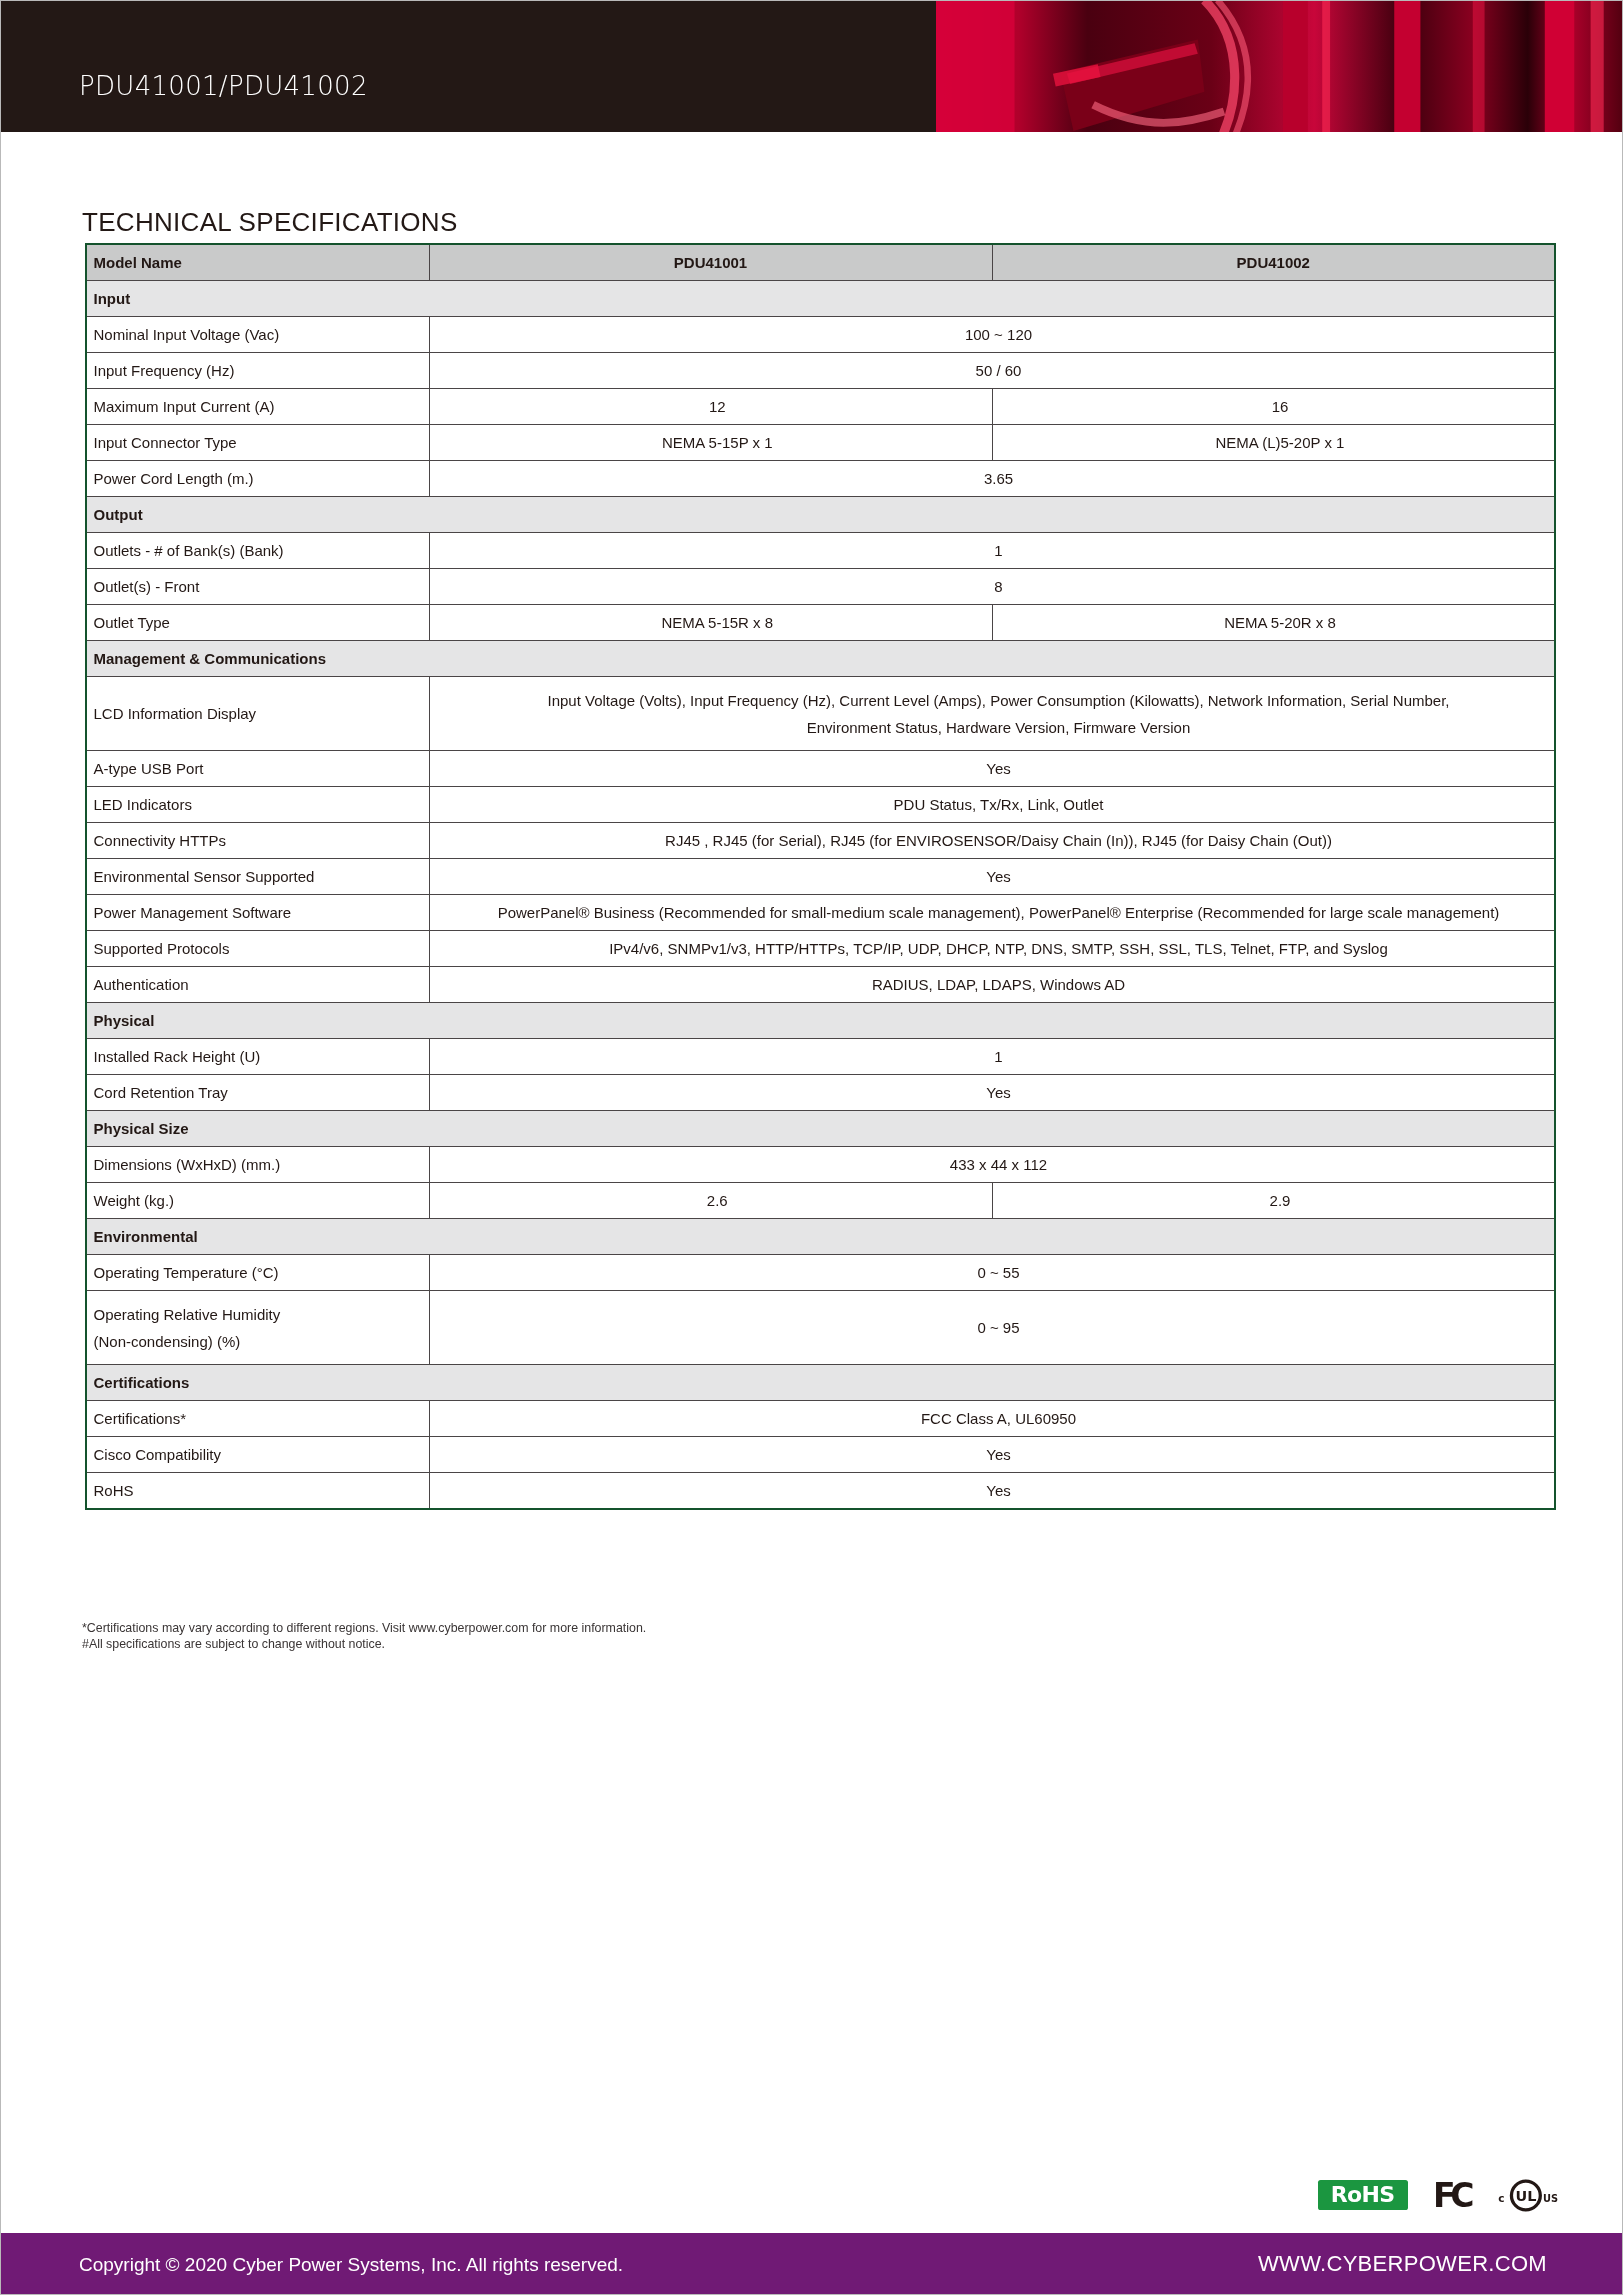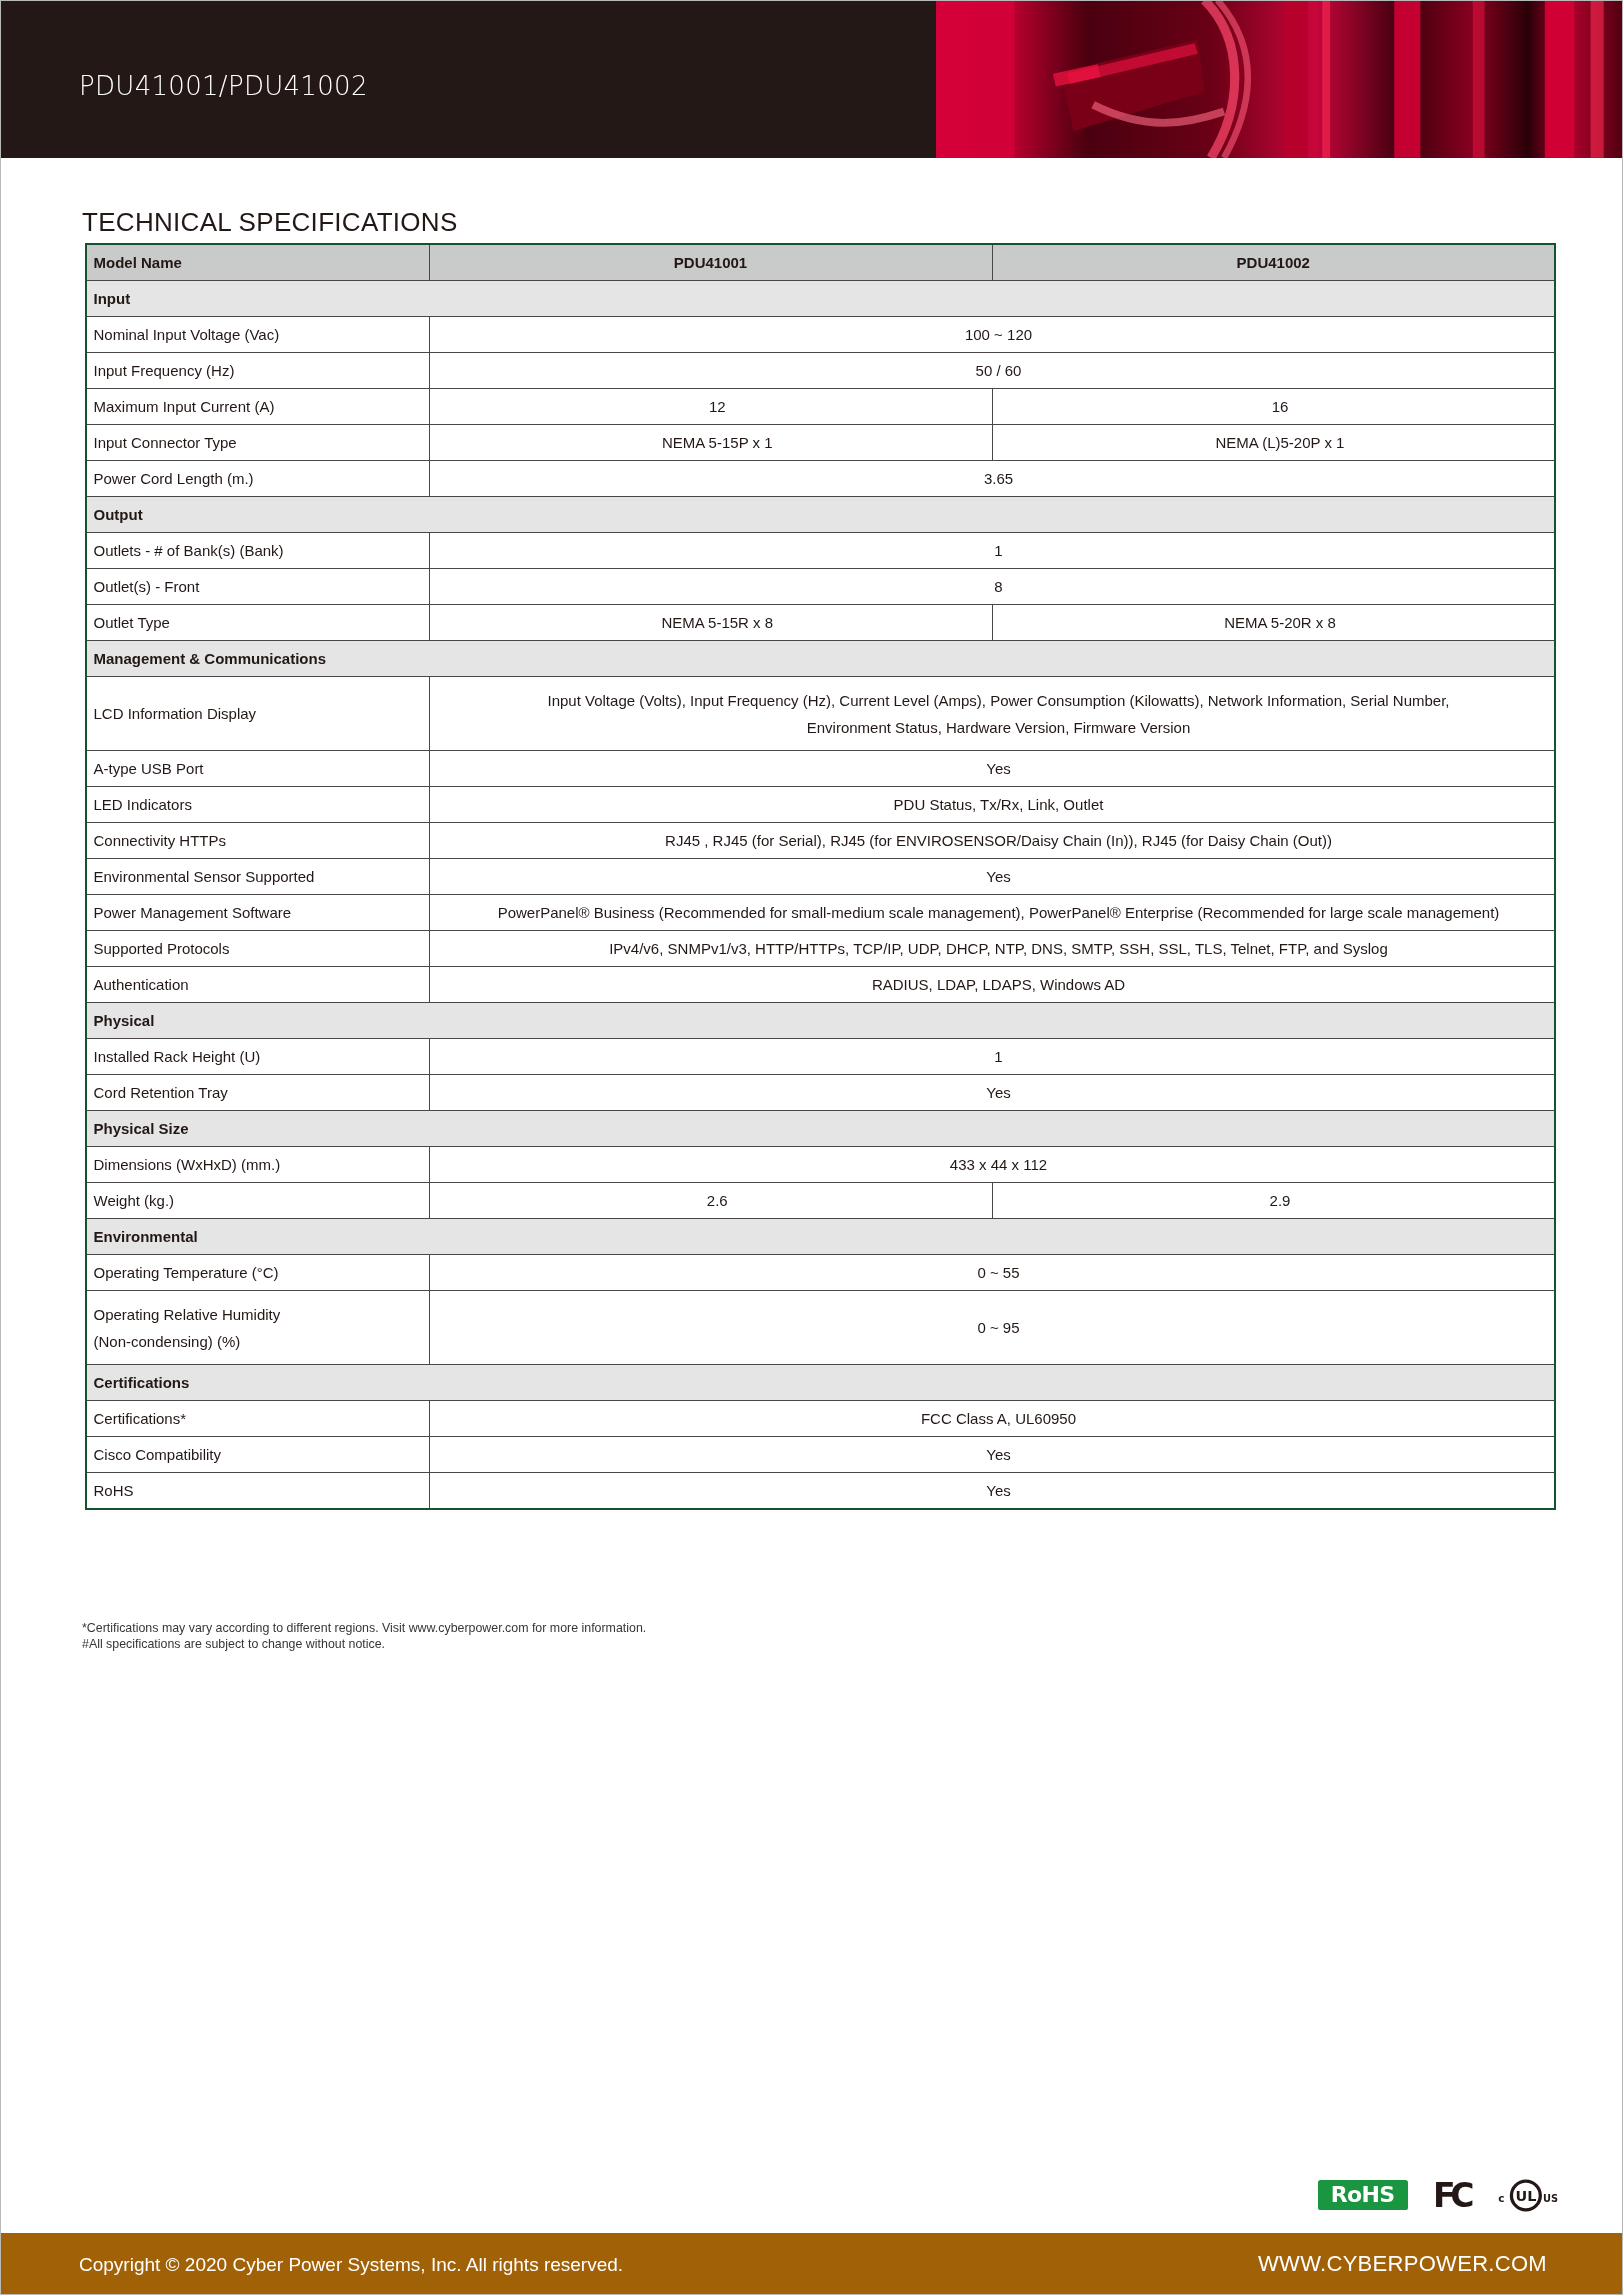--- a/index.html
+++ b/index.html
@@ -2,21 +2,21 @@
 <html style="font-size:10.5px"><head>
 <meta charset="utf-8">
 <style>
   html, body { margin: 0; padding: 0; }
   body {
     width: 1623px; height: 2295px; position: relative; overflow: hidden;
     background: #ffffff; font-family: "DejaVu Sans", sans-serif; color: #231815;
   }
   .page-border { position: absolute; inset: 0; border: 1.3px solid #b9b9b9; pointer-events: none; box-sizing: border-box; }
   .top-banner {
-    position: absolute; left: 0; top: 0; width: 1623px; height: 158px;
+    position: absolute; left: 0; top: 0; width: 1623px; height: 132px;
     background: #231815; overflow: hidden;
   }
   .banner-title {
     position: absolute; left: 79px; top: 71px; font-size: 26px; color: #ffffff;
     font-family: "DejaVu Sans", sans-serif; font-weight: 300; letter-spacing: 0.3px;
   }
   .banner-photo {
     position: absolute; left: 936px; top: 0; width: 688px; height: 158px;
     background: linear-gradient(90deg, #d20036 0%, #b0002b 12%, #4a0010 22%, #6a0016 40%, #c8063a 55%, #3a000c 68%, #8a0020 78%, #2a0008 86%, #b1002c 92%, #50000f 100%);
     overflow: hidden;
@@ -58,21 +58,21 @@
     border-radius: 2.6px; color: #fff; font-family: "DejaVu Sans", sans-serif; font-weight: bold;
     font-size: 22px; line-height: 30px; text-align: center; letter-spacing: -0.7px;
   }
   .fcc-logo {
     position: absolute; left: 118px; top: 0; font-family: "DejaVu Sans", sans-serif; font-weight: bold;
     font-size: 33px; color: #231815; letter-spacing: -5.2px; line-height: 39px;
   }
   .ul-logo { position: absolute; left: 182px; top: 1.3px; width: 63px; height: 37px; }
 
   .bottom-banner {
-    position: absolute; left: 0; top: 2233px; width: 1623px; height: 62px; background: #a16207;
+    position: absolute; left: 0; top: 2233px; width: 1623px; height: 62px; background: #701a75;
   }
   .copyright {
     position: absolute; left: 79px; top: 21px; font-size: 19px; color: #ffffff;
     font-family: "Liberation Sans", sans-serif;
   }
   .website {
     position: absolute; right: 76px; top: 18.3px; font-size: 22px; color: #ffffff;
     font-family: "Liberation Sans", sans-serif; letter-spacing: 0.3px;
   }
 </style>

